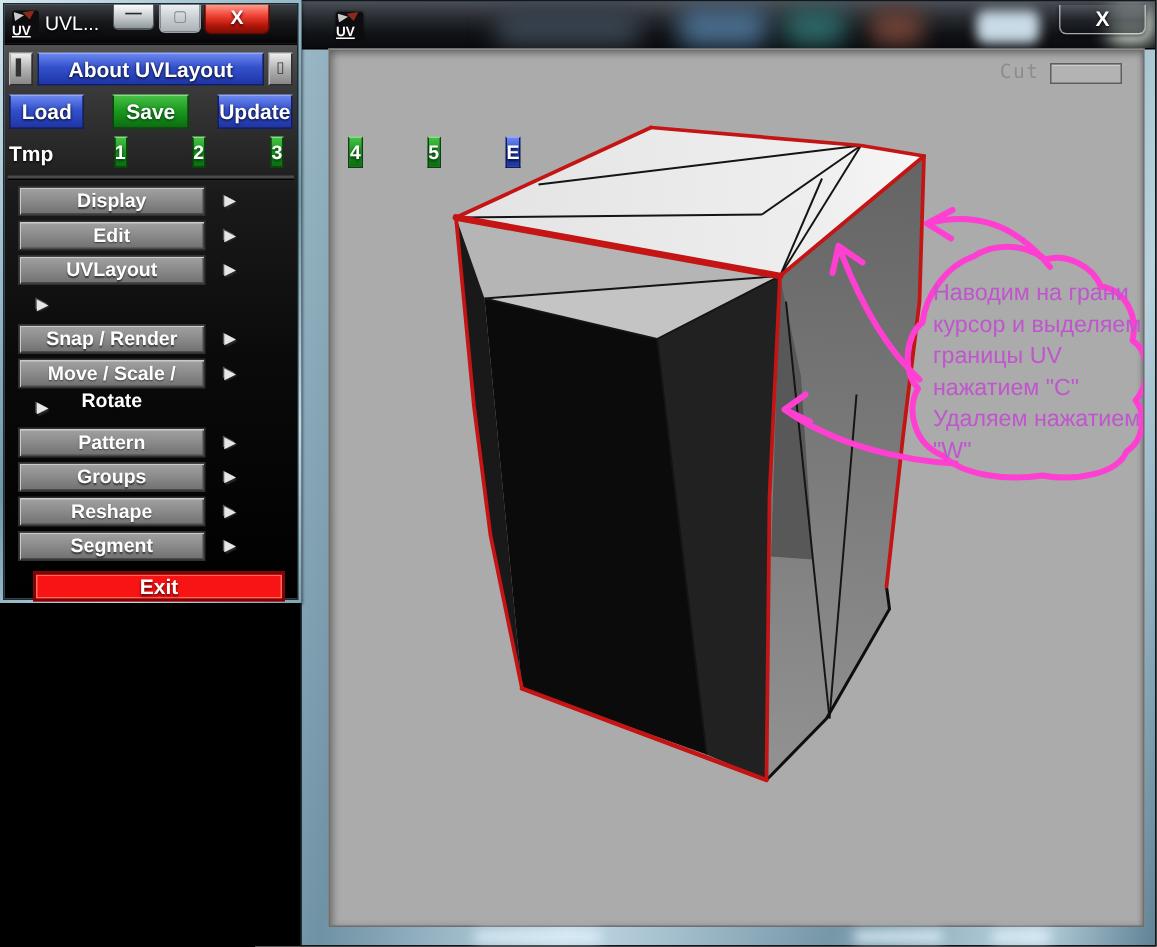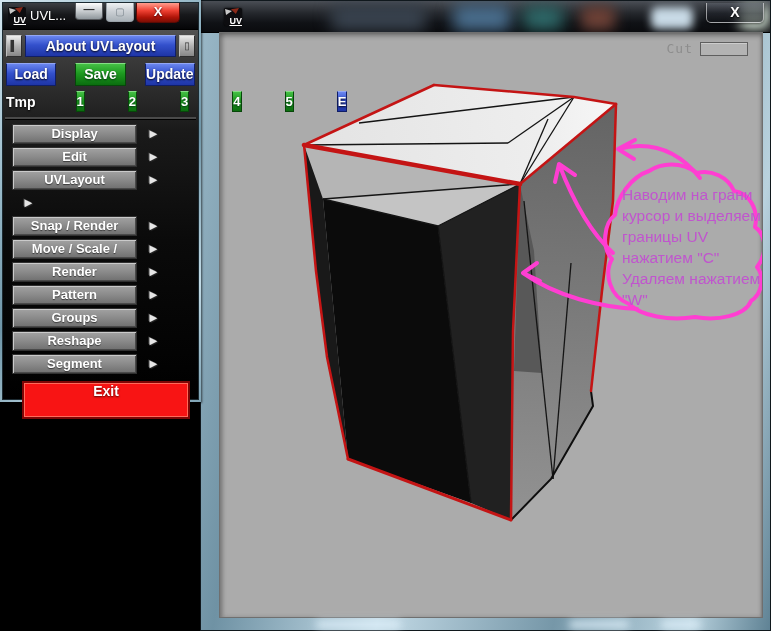--- a/index.html
+++ b/index.html
@@ -9,21 +9,21 @@
   
   .main-window{position:absolute;left:200px;top:0;width:571px;height:631px;box-sizing:border-box;
     background:linear-gradient(100deg,#9cb9c8 0%,#6f92a4 18%,#c3dae6 42%,#7697a8 68%,#b9d2de 88%,#5f8294 100%);
     border:1px solid #10181d;}
   .mw-titlebar{position:absolute;left:0;top:0;right:0;height:31px;overflow:hidden;
     background:linear-gradient(#4a4e55 0%,#24272c 40%,#101216 70%,#0a0b0e 100%);
     border-bottom:1px solid #000;}
   .mw-titlebar .blob{position:absolute;border-radius:6px;}
   .mw-title-icon{position:absolute;left:23px;top:7px;width:18px;height:18px;background:#0d0d10;
     border-radius:2px;box-shadow:0 0 2px #000;}
-  .uv-ic-text{position:absolute;left:0;right:0;bottom:0;text-align:right;color:#fff;
+  .uv-ic-text{position:absolute;left:0;right:0;bottom:0;text-align:left;color:#fff;
     font-size:9px;font-weight:bold;line-height:10px;letter-spacing:0;text-decoration:underline;}
   .uv-ic-flag{position:absolute;left:1px;top:1px;width:7px;height:6px;background:#c8c8c8;
     clip-path:polygon(0 0,100% 35%,15% 100%);}
   .uv-ic-flag2{position:absolute;left:7px;top:0;width:8px;height:6px;background:#8a2a1a;
     clip-path:polygon(0 20%,100% 0,60% 100%);}
   .mw-title-text{position:absolute;left:48px;top:0;line-height:30px;color:#f4f4f4;font-size:13px;
     text-shadow:0 1px 3px #000,0 0 4px rgba(0,0,0,.8);white-space:nowrap;}
   .mw-close{position:absolute;top:2px;right:6px;width:58px;height:20px;box-sizing:border-box;
     border:1px solid rgba(255,255,255,.55);border-top:none;border-radius:0 0 5px 5px;
     background:linear-gradient(rgba(95,100,110,.55),rgba(30,33,40,.65) 55%,rgba(15,17,21,.6));
@@ -86,21 +86,21 @@
   .p-sep{height:2px;margin:5px -1px 0;background:#4a4a4a;border-bottom:1px solid #000;}
   .menu{margin-top:4px;}
   .menu-row{display:flex;align-items:center;height:20px;margin:0 0 3px 6px;}
   .menu-btn{width:125px;height:20px;box-sizing:border-box;border:1px solid #303030;
     background:linear-gradient(#a2a2a2 0%,#8a8a8a 50%,#6f6f6f 100%);
     box-shadow:inset 1px 1px 0 #cacaca,inset -1px -1px 0 #4a4a4a;
     color:#fff;font-weight:bold;font-size:13px;text-align:center;line-height:18px;
     cursor:pointer;text-shadow:0 1px 1px rgba(0,0,0,.55);}
   .menu-arrow{margin-left:10px;color:#e6e6e6;font-size:13px;line-height:18px;
     text-shadow:1px 1px 1px #2a2a2a,-1px -1px 0 #555;cursor:pointer;}
-  .exit-btn{margin:7px 5px 0 16px;height:38px;box-sizing:border-box;
+  .exit-btn{margin:7px 5px 0 16px;height:20px;box-sizing:border-box;
     background:#f81414;border:2px solid #7e0505;box-shadow:inset 0 0 0 1px #ff6a5a;
     color:#fff;font-weight:bold;font-size:14px;text-align:center;line-height:16px;
     text-shadow:0 1px 2px #500;cursor:pointer;}
 </style>
 </head>
 <body>
 
 <div class="main-window">
   <div class="mw-titlebar">
     <div class="blob" style="left:130px;top:4px;width:95px;height:26px;background:#39434f;filter:blur(8px);"></div>
@@ -259,21 +259,20 @@
           </div>
         <div class="menu-row">
             <div class="menu-btn">Snap / Render</div>
             <span class="menu-arrow">►</span>
           </div>
         <div class="menu-row">
             <div class="menu-btn">Move / Scale / Rotate</div>
             <span class="menu-arrow">►</span>
           </div>
         <div class="menu-row">
-            <div class="menu-btn">Render</div>
             <span class="menu-arrow">►</span>
           </div>
         <div class="menu-row">
             <div class="menu-btn">Pattern</div>
             <span class="menu-arrow">►</span>
           </div>
         <div class="menu-row">
             <div class="menu-btn">Groups</div>
             <span class="menu-arrow">►</span>
           </div>

